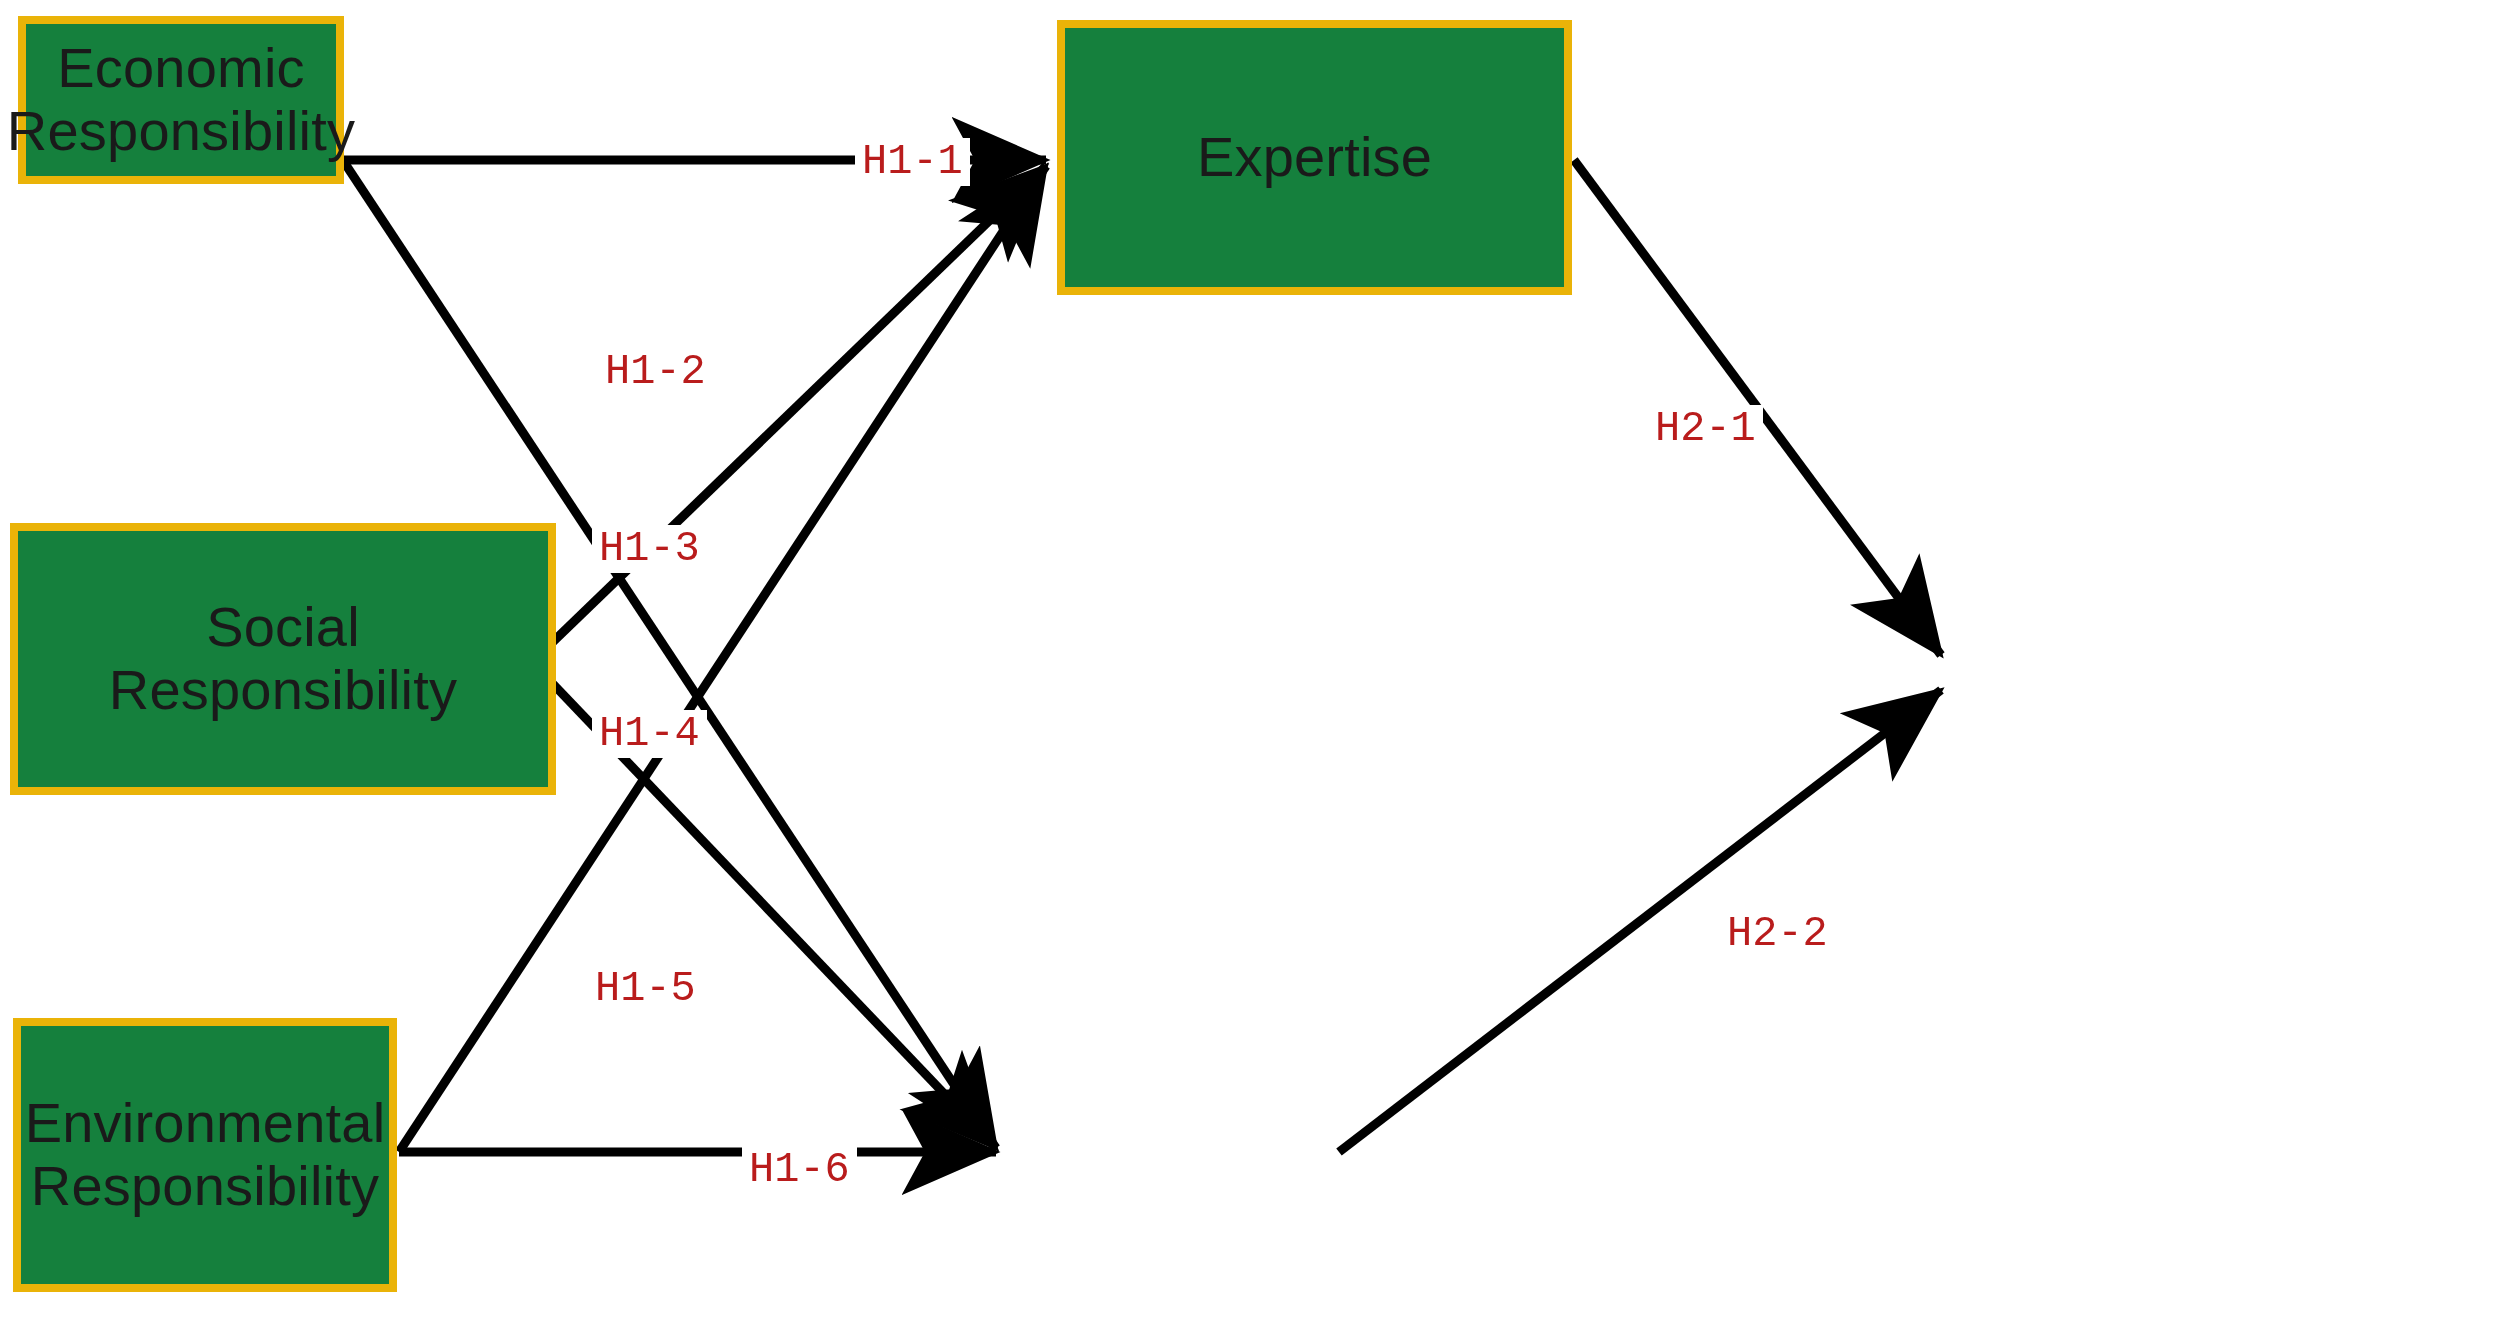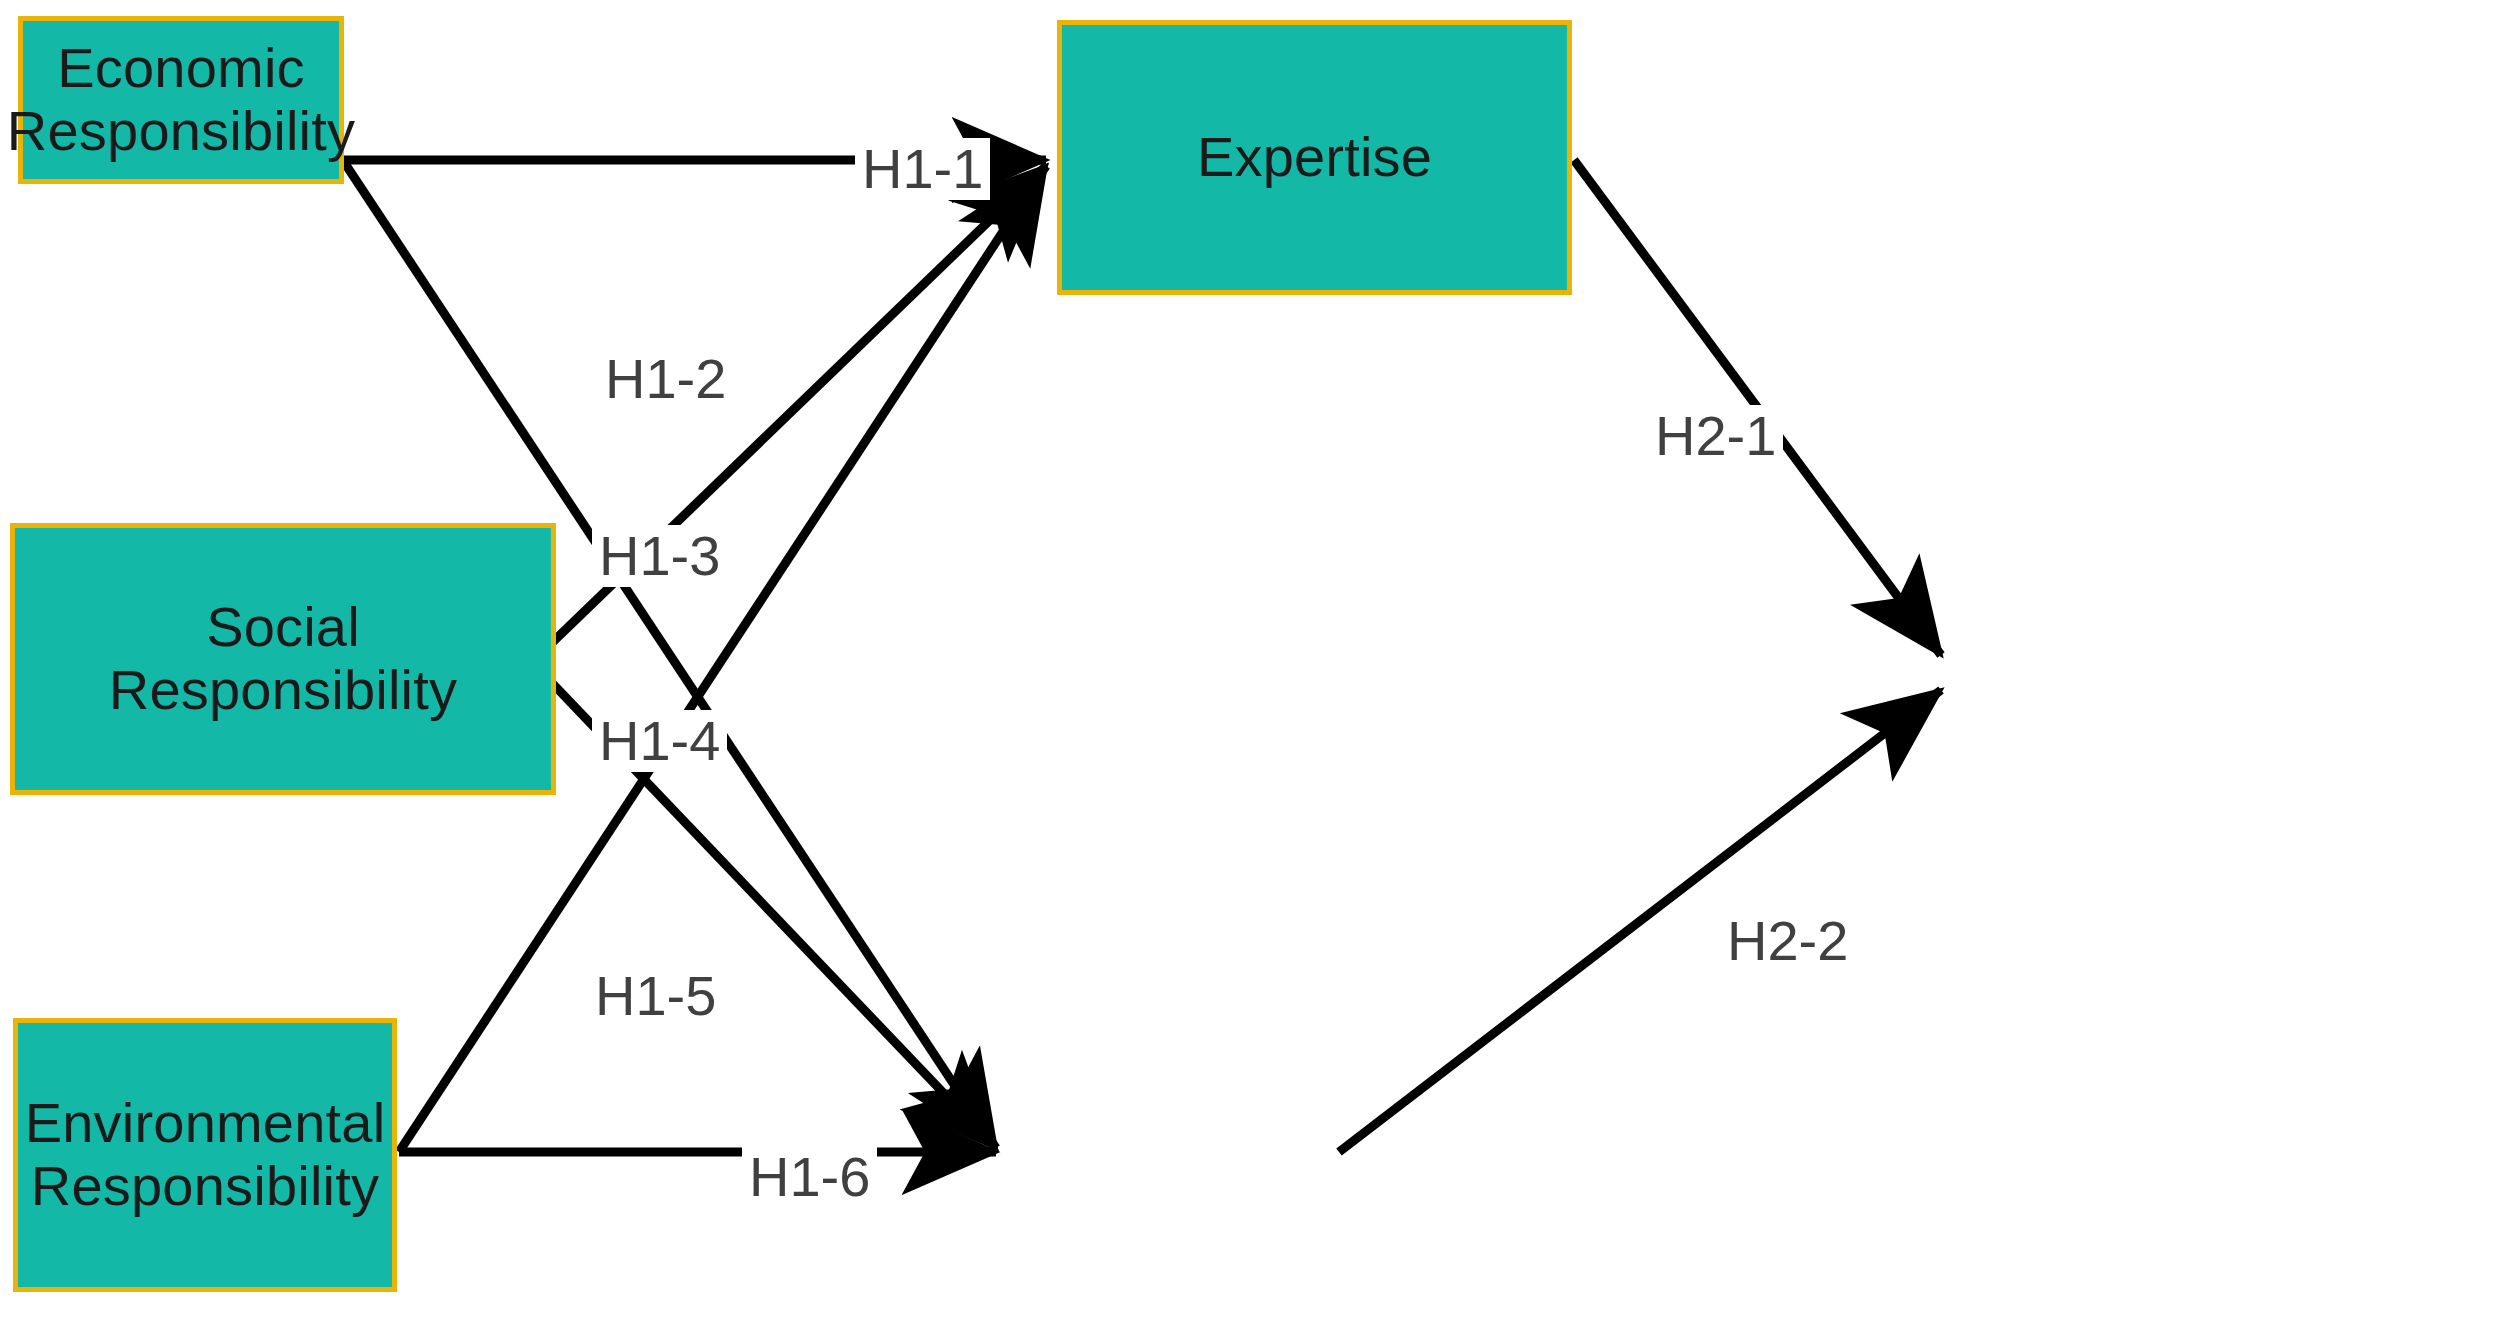--- a/index.html
+++ b/index.html
@@ -21,44 +21,44 @@
   #diagram-svg {
     position: absolute;
     top: 0;
     left: 0;
     width: 2493px;
     height: 1319px;
   }
   .node-box {
     position: absolute;
     box-sizing: border-box;
-    border: 5px solid #eab308;
-    background: #14b8a6;
+    border: 8px solid #eab308;
+    background: #15803d;
     display: flex;
     align-items: center;
     justify-content: center;
     text-align: center;
     z-index: 3;
   }
   .node-label {
     font-family: "Liberation Sans", sans-serif;
     font-size: 56px;
     line-height: 1.12;
     color: #1a1a1a;
     font-weight: 400;
     letter-spacing: 0.2px;
     white-space: pre-line;
     padding: 0 10px;
   }
   .edge-label {
     position: absolute;
-    font-family: Liberation Sans, sans-serif;
-    font-size: 56px;
+    font-family: Liberation Mono, monospace;
+    font-size: 42px;
     line-height: 1;
-    color: #404040;
+    color: #b91c1c;
     font-weight: 400;
     background: #ffffff;
     padding: 3px 7px;
     white-space: nowrap;
     z-index: 4;
   }
 </style>
 </head>
 <body>
 

